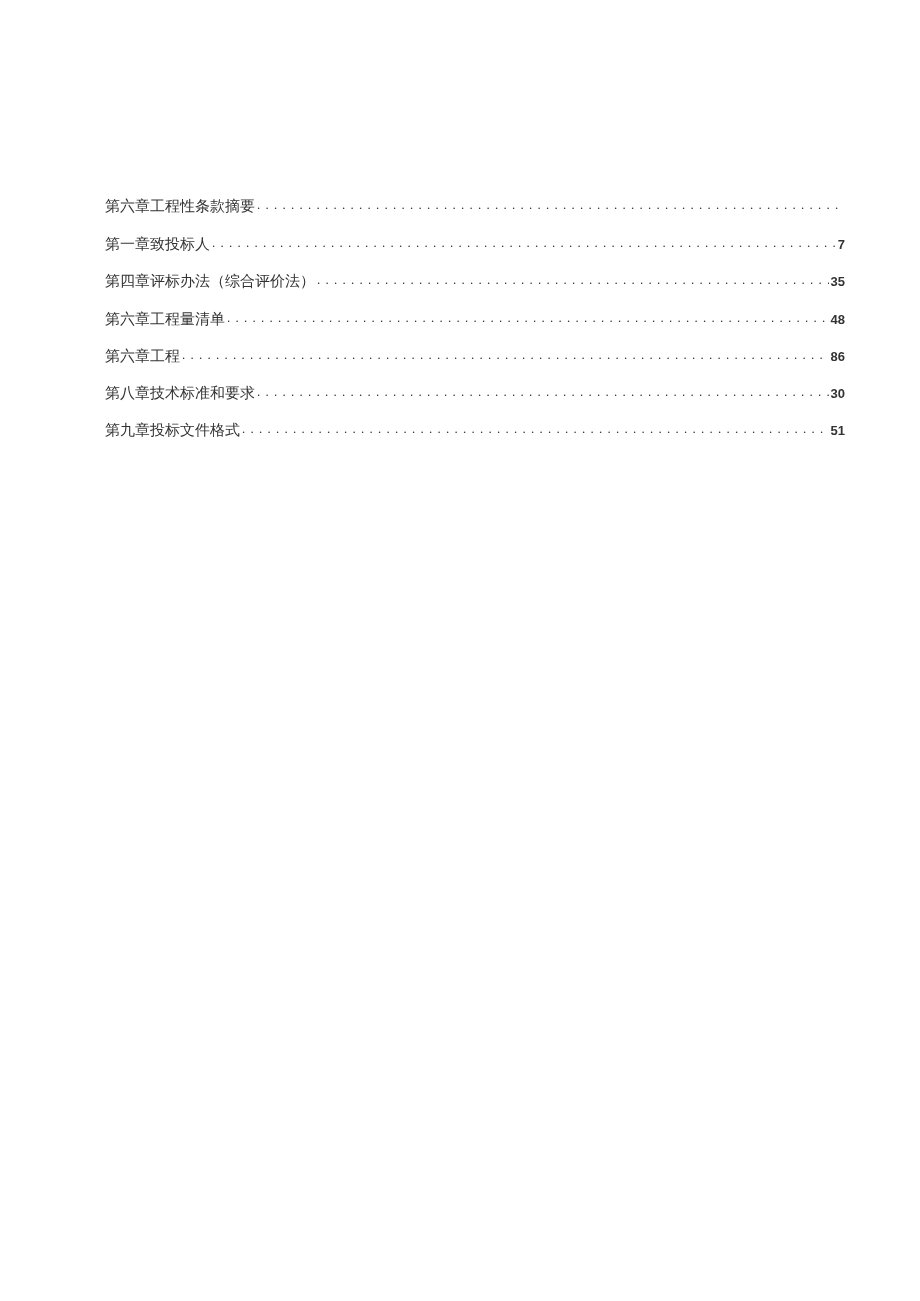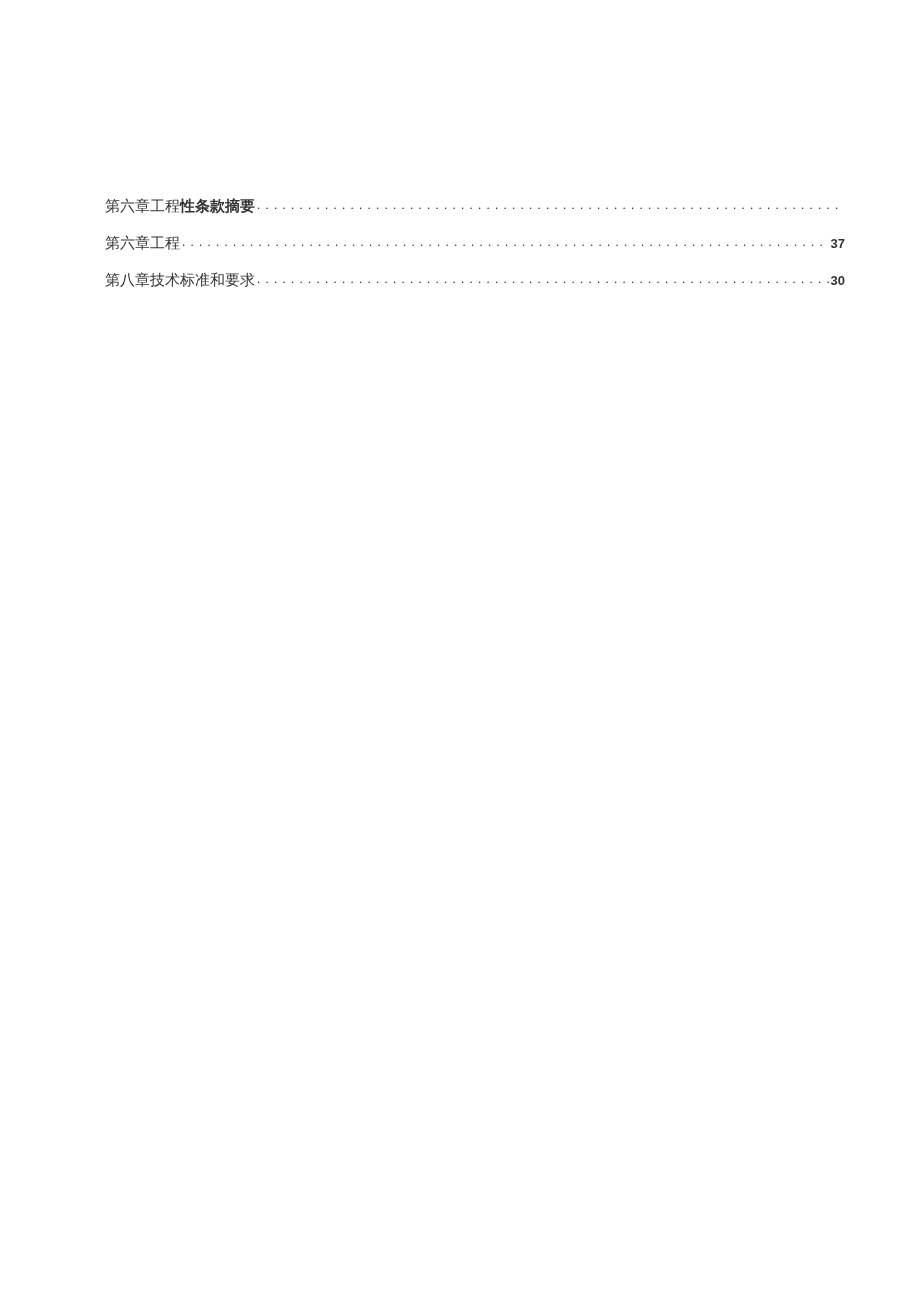--- a/index.html
+++ b/index.html
@@ -23,21 +23,21 @@
       margin-bottom: 16px;
       font-size: 15px;
       color: #333333;
       line-height: 1.4;
     }
     .toc-title {
       white-space: nowrap;
       flex-shrink: 0;
     }
     .toc-title .bold {
-      font-weight: bold;
+      font-weight: normal;
       font-family: "SimHei", "黑体", sans-serif;
     }
     .toc-dots {
       flex: 1;
       overflow: hidden;
       position: relative;
       margin: 0 2px;
       height: 1em;
     }
     .toc-dots::after {
@@ -59,22 +59,42 @@
 </head>
 <body>
 
 <div class="toc-container">
   <div class="toc-entry">
     <span class="toc-title"><span>第六章工程</span><span class="bold">性条款摘要</span></span>
     <span class="toc-dots"></span>
     <span class="toc-page"></span>
   </div>
   <div class="toc-entry">
+    <span class="toc-title"><span class="bold">第一章</span><span>致投标人</span></span>
+    <span class="toc-dots"></span>
+    <span class="toc-page">7</span>
+  </div>
+  <div class="toc-entry">
+    <span class="toc-title">第四章评标办法（综合评价法）</span>
+    <span class="toc-dots"></span>
+    <span class="toc-page">35</span>
+  </div>
+  <div class="toc-entry">
+    <span class="toc-title"><span>第六章工程</span><span class="bold">量清单</span></span>
+    <span class="toc-dots"></span>
+    <span class="toc-page">48</span>
+  </div>
+  <div class="toc-entry">
     <span class="toc-title">第六章工程</span>
     <span class="toc-dots"></span>
-    <span class="toc-page">37</span>
+    <span class="toc-page">86</span>
   </div>
   <div class="toc-entry">
     <span class="toc-title">第八章技术标准和要求</span>
     <span class="toc-dots"></span>
     <span class="toc-page">30</span>
   </div>
+  <div class="toc-entry">
+    <span class="toc-title">第九章投标文件格式</span>
+    <span class="toc-dots"></span>
+    <span class="toc-page">51</span>
+  </div>
 </div>
 
 </body></html>

